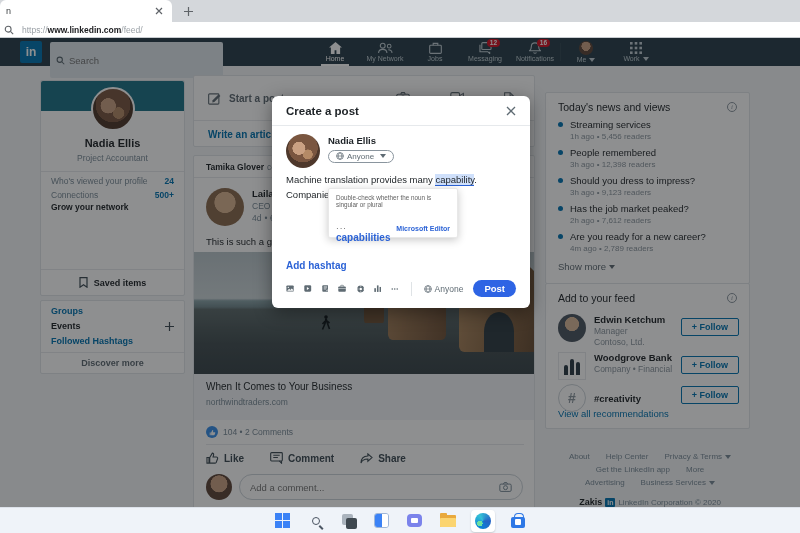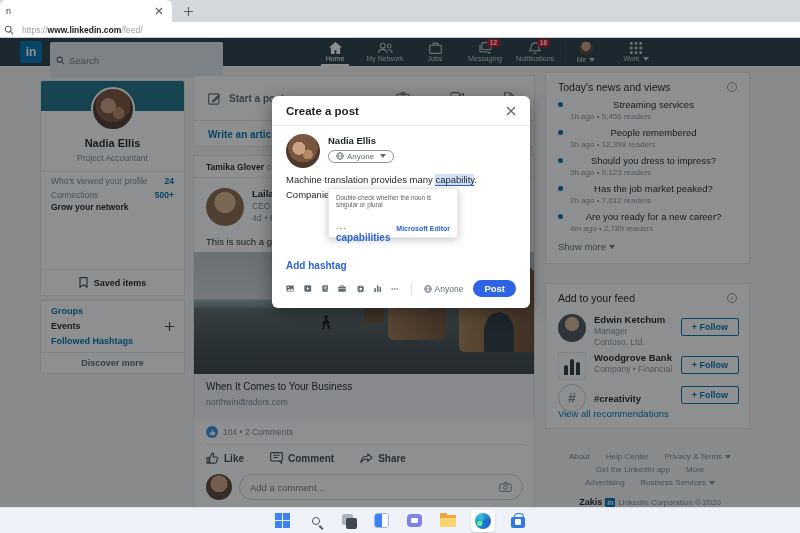--- a/index.html
+++ b/index.html
@@ -100,26 +100,26 @@
   .social-row { position:absolute; left:12px; top:270px; display:flex; align-items:center; gap:5px; font-size:8.5px; color:#7a8b98; }
   .like-bubble { width:12px; height:12px; border-radius:50%; background:#378fe9; display:flex; align-items:center; justify-content:center; }
   .actions-row { position:absolute; left:12px; top:288px; width:318px; border-top:1px solid #e6e9ec; display:flex; gap:26px; padding-top:7px; }
   .action-btn { display:flex; align-items:center; gap:5px; font-size:10px; font-weight:bold; color:#3d4b54; }
   .comment-row { position:absolute; left:12px; top:318px; display:flex; align-items:center; gap:7px; }
   .comment-avatar { width:26px; height:26px; border-radius:50%; background:radial-gradient(circle at 50% 38%, #caa183 40%, #5d4437 42%); }
   .comment-input { position:relative; width:284px; height:26px; border:1px solid #ccd3d9; border-radius:14px; display:flex; align-items:center; padding:0 10px; }
   .comment-input input { border:none; outline:none; background:transparent; flex:1; font-size:9.5px; color:#7a8b98; font-family:"Liberation Sans",sans-serif; }
 
   
-  .news-card { left:545px; top:34px; width:205px; height:192px; }
+  .news-card { left:545px; top:54px; width:205px; height:192px; }
   .card-header { display:flex; justify-content:space-between; align-items:center; padding:8px 12px 0 12px; }
   .card-title { font-size:10.5px; color:#1d2226; }
   .news-item { padding:6px 12px 0 12px; position:relative; }
   .news-item .dot { position:absolute; left:12px; top:9px; width:5px; height:5px; border-radius:50%; background:#0073b1; }
-  .news-title { font-size:9.5px; color:#1d2226; padding-left:12px;text-align:center; }
+  .news-title { font-size:9.5px; color:#1d2226; padding-left:12px; }
   .news-meta { font-size:8px; color:#8a959e; padding-left:12px; margin-top:2px; }
   .show-more { padding:8px 12px; font-size:9.5px; color:#5f6b73; display:flex; align-items:center; }
 
   .addfeed-card { left:545px; top:245px; width:205px; height:146px; }
   .feed-entry { position:absolute; left:12px; display:flex; gap:8px; }
   .fe-avatar { width:28px; height:28px; border-radius:50%; background:radial-gradient(circle at 50% 36%, #d8b79a 30%, #4a5560 32%); }
   .fe-logo { width:28px; height:28px; background:#fff; border:1px solid #e6e9ec; display:flex; align-items:flex-end; justify-content:center; gap:2px; padding:4px 3px; }
   .fe-logo i { display:block; background:#2b3a45; width:4px; border-radius:2px 2px 0 0; }
   .fe-hash { width:28px; height:28px; border-radius:50%; border:1px solid #ccd3d9; color:#8a959e; font-size:14px; font-weight:bold;
              display:flex; align-items:center; justify-content:center; }

